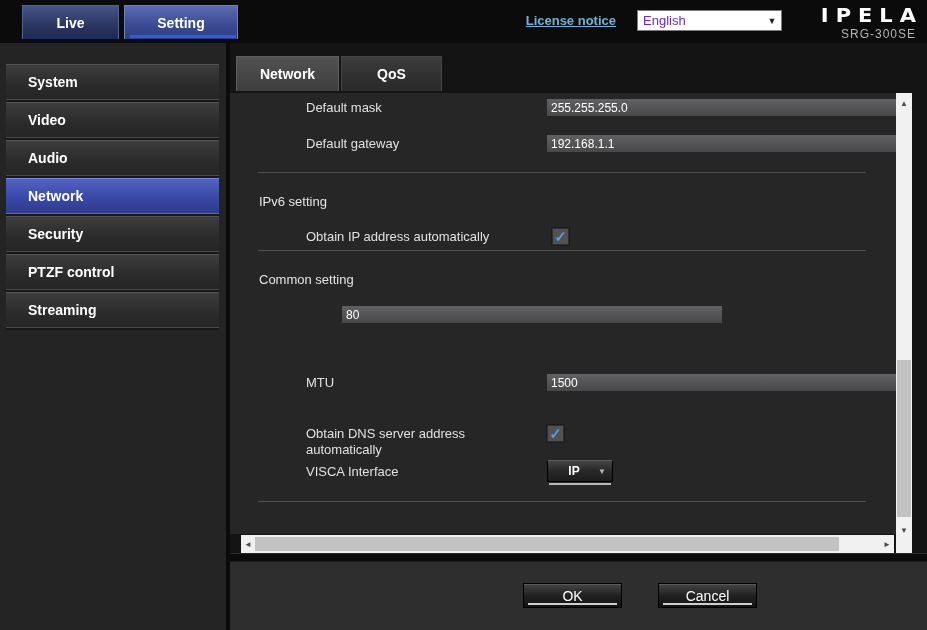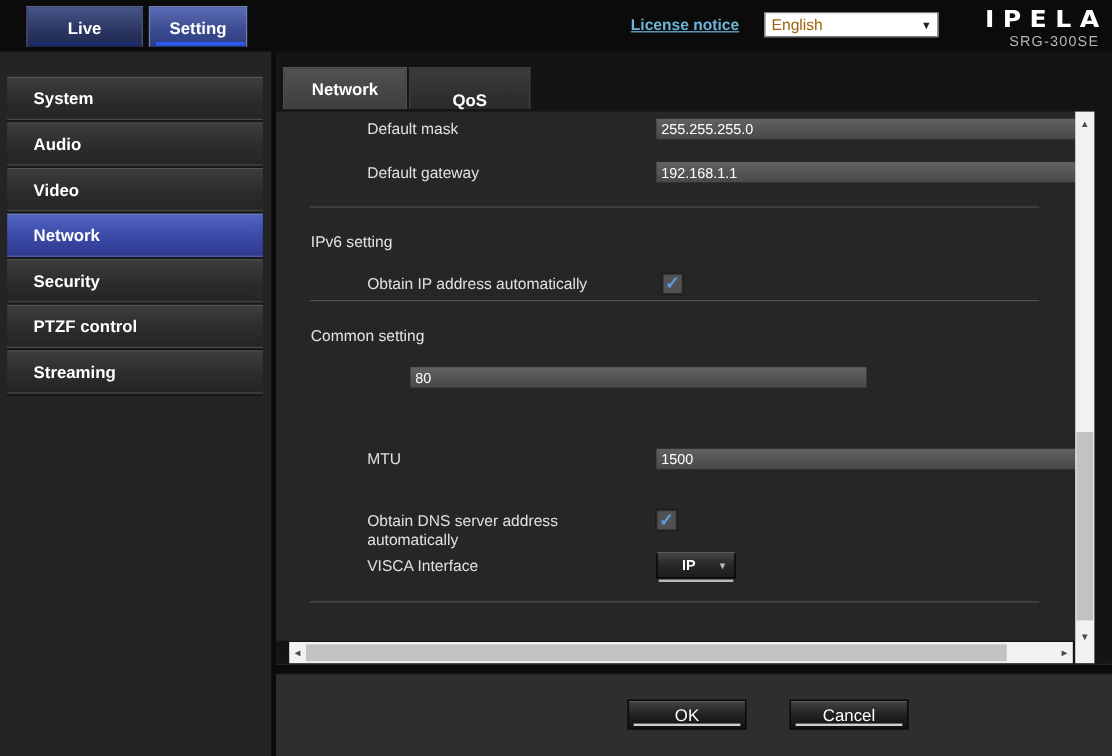--- a/index.html
+++ b/index.html
@@ -7,29 +7,29 @@
   .page { position:relative; width:927px; height:630px; background:#0b0b0b; overflow:hidden; }
 
   
   .header { position:absolute; top:0; left:0; width:927px; height:43px; background:#0b0b0b; }
   .hdr-tab { position:absolute; top:5px; height:34px; color:#fff; font-weight:bold; font-size:14px;
              display:flex; align-items:center; justify-content:center; cursor:pointer; }
   .hdr-tab .tab-underline { position:absolute; left:5px; right:1px; bottom:1px; height:3px; }
   .hdr-tab.live { left:22px; width:97px; background:linear-gradient(180deg,#46548a 0%,#2a3560 60%,#1f2950 100%);
                   border:1px solid #55628f; border-bottom:none; }
   .hdr-tab.live .tab-underline { background:#1a2a6e; }
-  .hdr-tab.setting { left:124px; width:82px; background:linear-gradient(180deg,#5a6cb4 0%,#3a4a90 60%,#2e3e80 100%);
+  .hdr-tab.setting { left:124px; width:114px; background:linear-gradient(180deg,#5a6cb4 0%,#3a4a90 60%,#2e3e80 100%);
                      border:1px solid #7280b8; border-bottom:none; }
   .hdr-tab.setting .tab-underline { background:#2a5cf0; }
 
   .license-link { position:absolute; top:13px; right:311px; color:#6fb4d8; font-size:13px; font-weight:bold;
                   text-decoration:underline; cursor:pointer; }
   .lang-select { position:absolute; top:10px; right:145px; width:145px; height:21px; background:#fff;
                  border:1px solid #7a7a7a; display:flex; align-items:center; cursor:pointer; }
-  .lang-select .lang-value { flex:1; font-size:13px; color:#a16207; padding-left:5px; }
+  .lang-select .lang-value { flex:1; font-size:13px; color:#6d28d9; padding-left:5px; }
   .lang-select .lang-arrow { width:18px; text-align:center; font-size:9px; color:#222; }
   .brand-block { position:absolute; top:4px; right:11px; text-align:right; }
   .brand-name { color:#fff; font-family:"DejaVu Sans", sans-serif; font-weight:800; font-size:21px;
                 letter-spacing:7px; margin-right:-7px; transform:scaleY(0.92); }
   .brand-model { color:#b4b4b4; font-size:12px; letter-spacing:1px; margin-top:-1px; }
 
   
   .main { position:absolute; top:43px; left:0; width:927px; height:587px; display:flex; }
   .sidebar { width:230px; background:#242424; border-right:4px solid #0b0b0b; padding-top:21px; }
   .menu-item { position:relative; margin:0 7px 2px 6px; height:36px; color:#fff; font-weight:bold; font-size:14px;
@@ -42,21 +42,21 @@
 
   .content { position:relative; flex:1; background:#141414; }
 
   
   .tabs-bar { position:absolute; top:0; left:0; right:0; height:48px; background:#141414; }
   .page-tab { position:absolute; bottom:0; height:35px; color:#fff; font-weight:bold; font-size:14px;
               display:flex; align-items:center; justify-content:center; cursor:pointer; }
   .page-tab.t0 { left:6px; width:103px; background:linear-gradient(180deg,#525252 0%,#454545 60%,#3e3e3e 100%);
                  border:1px solid #5e5e5e; border-bottom:none; }
   .page-tab.t1 { left:111px; width:101px; background:linear-gradient(180deg,#3c3c3c 0%,#303030 60%,#2a2a2a 100%);
-                 border:1px solid #464646; border-bottom:none;align-items:flex-end; }
+                 border:1px solid #464646; border-bottom:none; }
 
   
   .form-panel { position:absolute; top:50px; left:0; width:666px; height:441px; background:#262626;
                 overflow:hidden; color:#e0e0e0; font-size:13px; }
   .form-row { display:flex; align-items:flex-start; margin-left:76px; }
   .row-label { width:205px; line-height:16px; padding-top:1px; }
   .row-field { width:380px;padding-left:36px; }
   .text-input { width:380px; height:17px; border:none; outline:none; color:#fff; font-size:12px;
                 font-family:"Liberation Sans", sans-serif; padding:0 4px;
                 background:linear-gradient(180deg,#616163 0%,#555557 50%,#48484a 100%); }
@@ -123,24 +123,24 @@
     </div>
   </div>
 
   <div class="main">
 
     <div class="sidebar">
       <div class="menu-item">
           <span>System</span>
         </div>
       <div class="menu-item">
+          <span>Video</span>
+        </div>
+      <div class="menu-item">
           <span>Audio</span>
-        </div>
-      <div class="menu-item">
-          <span>Video</span>
         </div>
       <div class="menu-item active">
           <span>Network</span>
         </div>
       <div class="menu-item">
           <span>Security</span>
         </div>
       <div class="menu-item">
           <span>PTZF control</span>
         </div>

